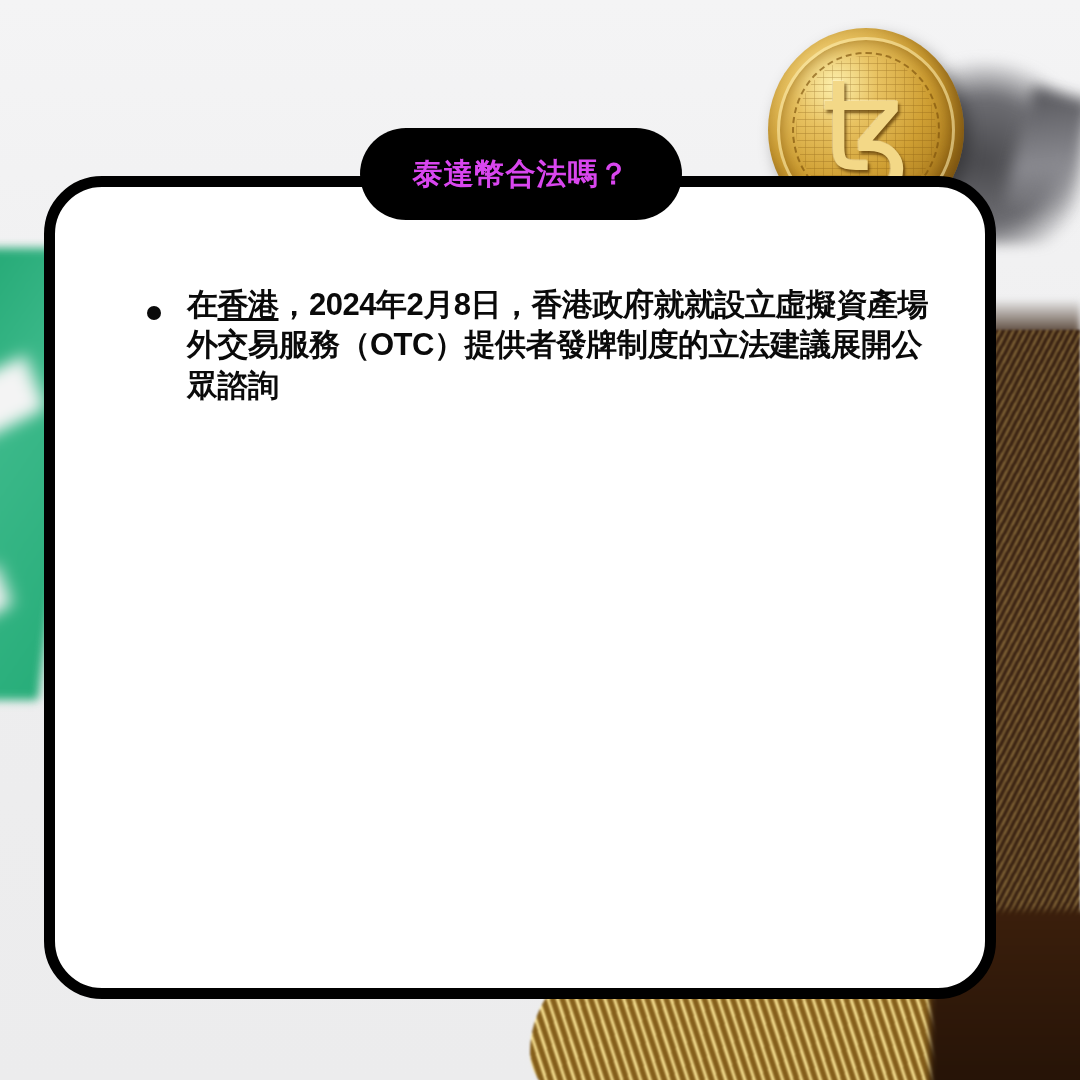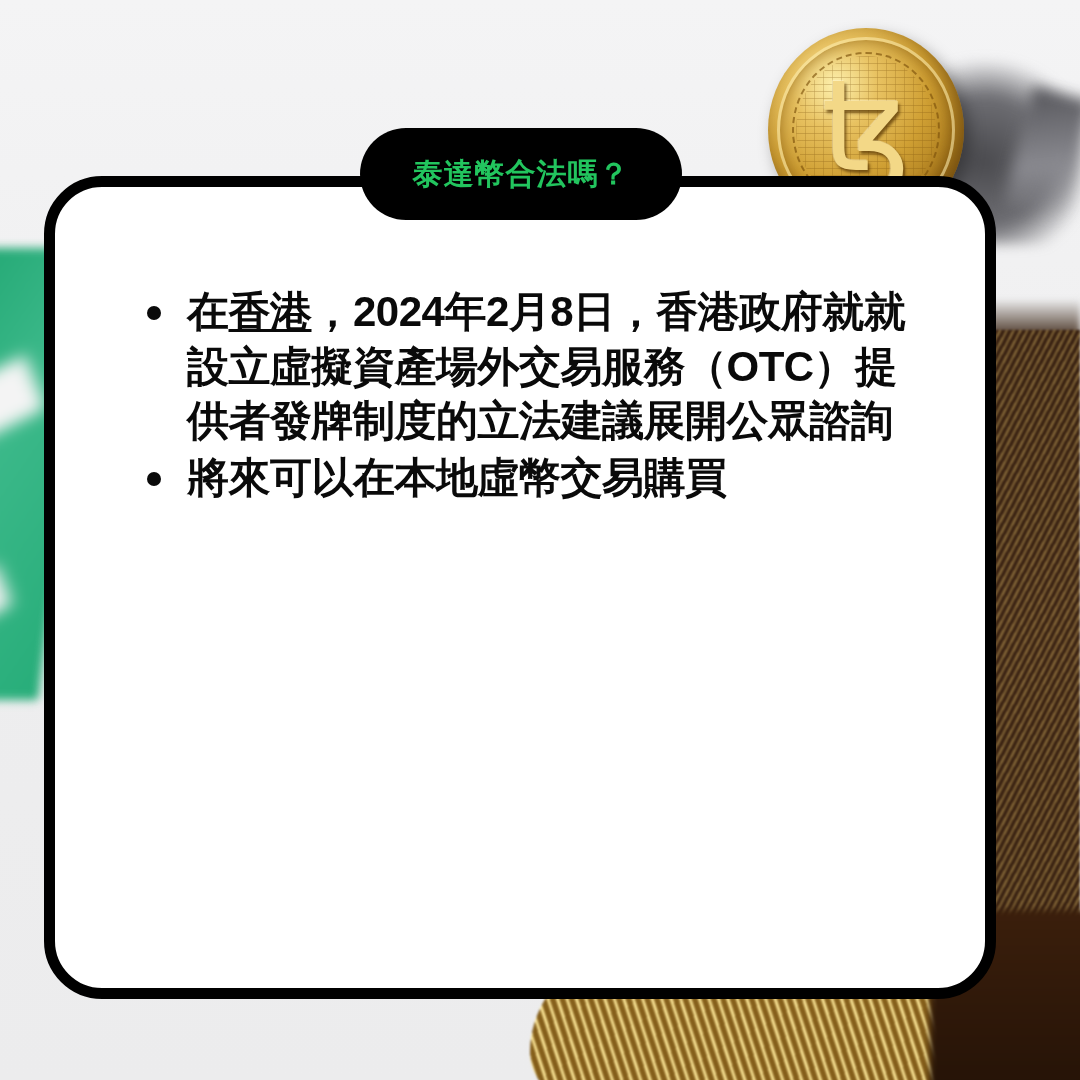--- a/index.html
+++ b/index.html
@@ -229,21 +229,21 @@
     height: 92px;
     background: #000000;
     border-radius: 46px;
     display: flex;
     align-items: center;
     justify-content: center;
     padding: 0 36px;
     box-sizing: border-box;
   }
   .title-pill .t {
-    color: #22c55e;
+    color: #d946ef;
     font-size: 30px;
     font-weight: 700;
     letter-spacing: 1px;
     white-space: nowrap;
     font-family: "Liberation Sans", "DejaVu Sans", sans-serif;
   }
 
   
   .content {
     position: absolute;
@@ -253,21 +253,21 @@
   }
   ul.bullets {
     list-style: none;
     margin: 0;
     padding: 0;
   }
   ul.bullets li {
     position: relative;
     padding-left: 50px;
     margin: 0 0 2px 0;
-    font-size: 42px;
+    font-size: 31px;
     font-weight: 700;
     line-height: 1.30;
     color: #0a0a0a;
     letter-spacing: -0.5px;
     font-family: "Liberation Sans", "DejaVu Sans", sans-serif;
   }
   ul.bullets li::before {
     content: "";
     position: absolute;
     left: 10px;
@@ -311,23 +311,20 @@
 
   <div class="card">
 
     <div class="content">
       <ul class="bullets">
 
         <li>
           <span>在</span><span class="u">香港</span><span>，2024年2月8日，香港政府就就設立虛擬資產場外交易服務（OTC）提供者發牌制度的立法建議展開公眾諮詢</span>
         </li>
 
-        <li>
-          <span>將來可以在本地虛幣交易購買</span>
-        </li>
 
         <li class="spacer"></li>
 
 
 
       </ul>
     </div>
   </div>
 
   <div class="title-pill">

